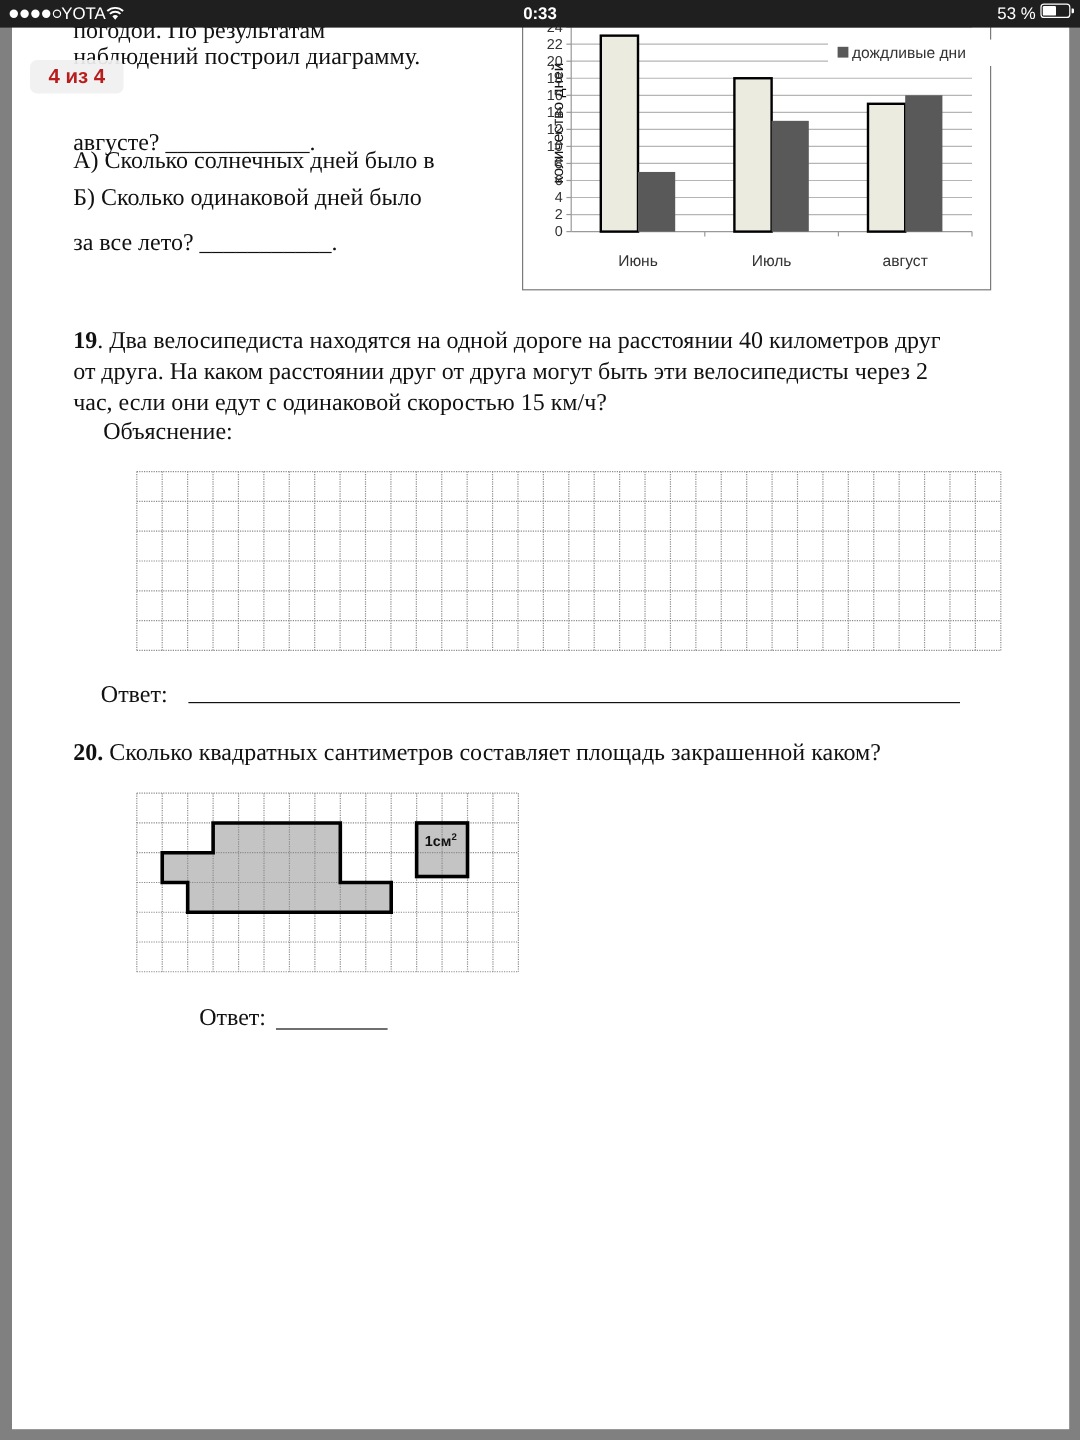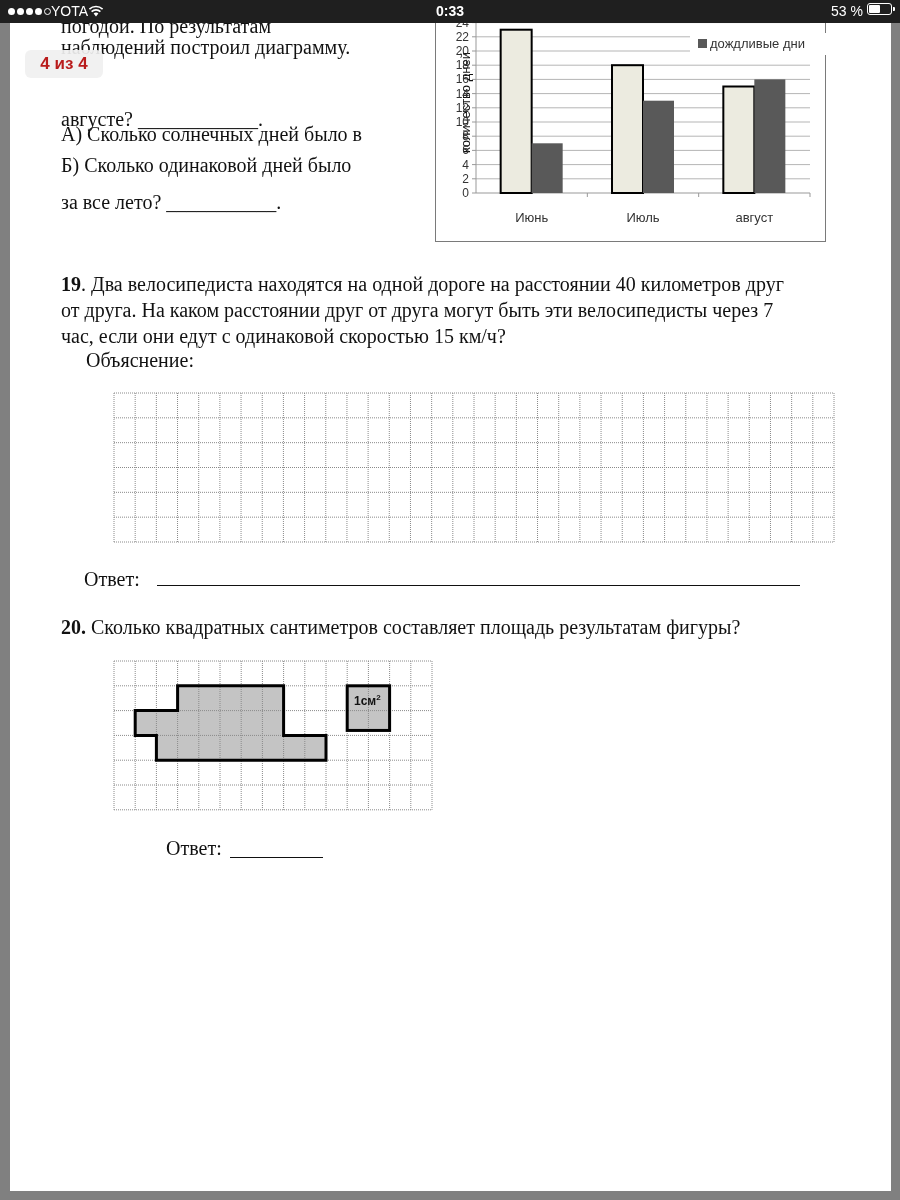--- a/index.html
+++ b/index.html
@@ -147,21 +147,21 @@
       <text x="744.3333333333333" y="222" text-anchor="middle" font-size="13" font-family="Liberation Sans, sans-serif" fill="#333">август</text>
       <line x1="800" x2="800" y1="193" y2="197" stroke="#999"></line>
       <rect x="680" y="33" width="140" height="22" fill="#fff"></rect>
       <rect x="688" y="39" width="9" height="9" fill="#595959"></rect>
       <text x="700" y="48" font-size="13" font-family="Liberation Sans, sans-serif" fill="#333">дождливые дни</text>
     </svg>
 
   <div class="text" style="left:51px; top:270px;">
     <b>19</b><span>. Два велосипедиста находятся на одной дороге на расстоянии 40 километров друг</span>
   </div>
-  <div class="text" style="left:51px; top:296px;">от друга. На каком расстоянии друг от друга могут быть эти велосипедисты через 7</div>
+  <div class="text" style="left:51px; top:296px;">от друга. На каком расстоянии друг от друга могут быть эти велосипедисты через 2</div>
   <div class="text" style="left:51px; top:322px;">час, если они едут с одинаковой скоростью 15 км/ч?</div>
   <div class="text" style="left:76px; top:346px;text-align:right;">Объяснение:</div>
 
   <svg class="grid" id="grid19" style="left:103px; top:392px;" width="722" height="151">
       <line x1="1" x2="1" y1="1" y2="150" stroke="#8a8a8a" stroke-dasharray="1 1"></line>
       <line x1="22.176470588235293" x2="22.176470588235293" y1="1" y2="150" stroke="#8a8a8a" stroke-dasharray="1 1"></line>
       <line x1="43.35294117647059" x2="43.35294117647059" y1="1" y2="150" stroke="#8a8a8a" stroke-dasharray="1 1"></line>
       <line x1="64.52941176470588" x2="64.52941176470588" y1="1" y2="150" stroke="#8a8a8a" stroke-dasharray="1 1"></line>
       <line x1="85.70588235294117" x2="85.70588235294117" y1="1" y2="150" stroke="#8a8a8a" stroke-dasharray="1 1"></line>
       <line x1="106.88235294117646" x2="106.88235294117646" y1="1" y2="150" stroke="#8a8a8a" stroke-dasharray="1 1"></line>
@@ -202,21 +202,21 @@
       <line x1="1" x2="721" y1="125.16666666666666" y2="125.16666666666666" stroke="#8a8a8a" stroke-dasharray="1 1"></line>
       <line x1="1" x2="721" y1="150" y2="150" stroke="#8a8a8a" stroke-dasharray="1 1"></line>
     </svg>
 
   <div class="text" style="left:74px; top:565px;">
     <span>Ответ:</span>
   </div>
   <div style="position:absolute; left:147px; top:585px; width:643px; border-bottom:1px solid #111;"></div>
 
   <div class="text" style="left:51px; top:613px;">
-    <b>20.</b><span> Сколько квадратных сантиметров составляет площадь результатам фигуры?</span>
+    <b>20.</b><span> Сколько квадратных сантиметров составляет площадь закрашенной каком?</span>
   </div>
 
   <svg id="grid20" style="position:absolute; left:103px; top:660px;" width="322" height="152">
       <polygon points="64.6,25.8 170.6,25.8 170.6,75.4 213,75.4 213,100.2 43.4,100.2 43.4,75.4 22.2,75.4 22.2,50.6 64.6,50.6" fill="#c4c4c4"></polygon>
       <rect x="234.2" y="25.8" width="42.4" height="44.64" fill="#c4c4c4"></rect>
       <g>
         <line x1="1" x2="1" y1="1" y2="149.8" stroke="#8a8a8a" stroke-dasharray="1 1"></line>
         <line x1="22.2" x2="22.2" y1="1" y2="149.8" stroke="#8a8a8a" stroke-dasharray="1 1"></line>
         <line x1="43.4" x2="43.4" y1="1" y2="149.8" stroke="#8a8a8a" stroke-dasharray="1 1"></line>
         <line x1="64.6" x2="64.6" y1="1" y2="149.8" stroke="#8a8a8a" stroke-dasharray="1 1"></line>

